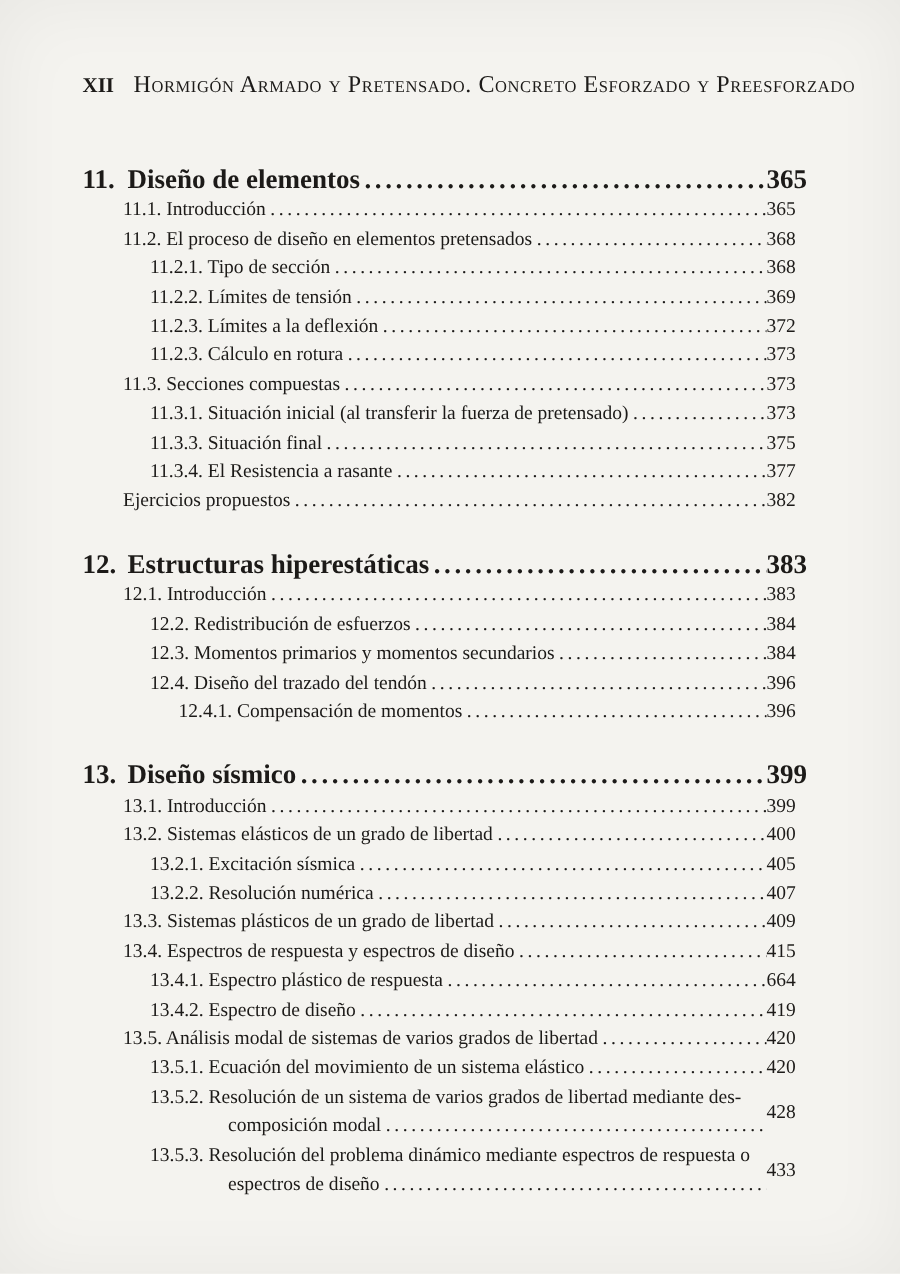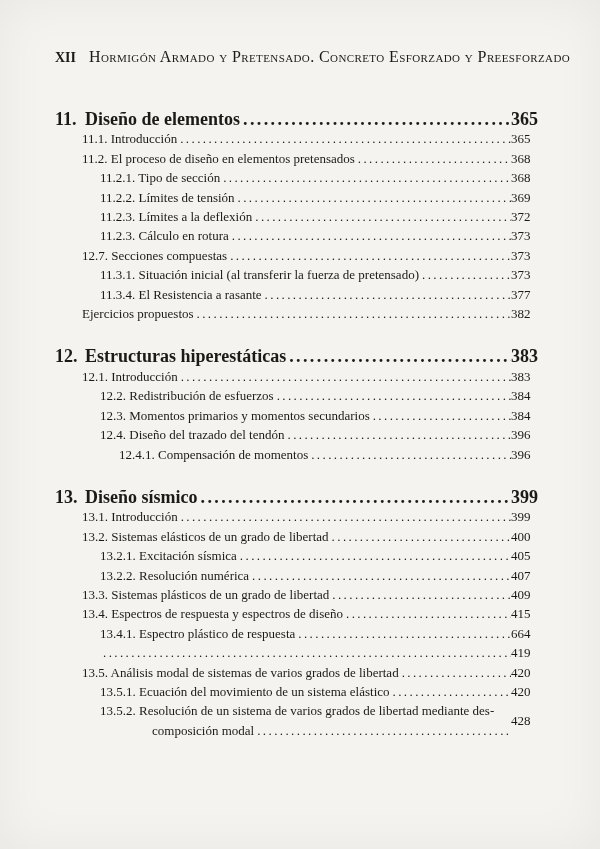--- a/index.html
+++ b/index.html
@@ -116,30 +116,37 @@
         </div>
         <div class="toc-entry lvl2">
           <div class="row">
             <span class="txt">11.2.3. Cálculo en rotura</span>
             <span class="dots"></span>
             <span class="page">373</span>
           </div>
         </div>
         <div class="toc-entry lvl1">
           <div class="row">
-            <span class="txt">12.7. Secciones compuestas</span>
+            <span class="txt">11.3. Secciones compuestas</span>
             <span class="dots"></span>
             <span class="page">373</span>
           </div>
         </div>
         <div class="toc-entry lvl2">
           <div class="row">
             <span class="txt">11.3.1. Situación inicial (al transferir la fuerza de pretensado)</span>
             <span class="dots"></span>
             <span class="page">373</span>
+          </div>
+        </div>
+        <div class="toc-entry lvl2">
+          <div class="row">
+            <span class="txt">11.3.3. Situación final</span>
+            <span class="dots"></span>
+            <span class="page">375</span>
           </div>
         </div>
         <div class="toc-entry lvl2">
           <div class="row">
             <span class="txt">11.3.4. El Resistencia a rasante</span>
             <span class="dots"></span>
             <span class="page">377</span>
           </div>
         </div>
         <div class="toc-entry lvl1">
@@ -248,20 +255,21 @@
         </div>
         <div class="toc-entry lvl2">
           <div class="row">
             <span class="txt">13.4.1. Espectro plástico de respuesta</span>
             <span class="dots"></span>
             <span class="page">664</span>
           </div>
         </div>
         <div class="toc-entry lvl2">
           <div class="row">
+            <span class="txt">13.4.2. Espectro de diseño</span>
             <span class="dots"></span>
             <span class="page">419</span>
           </div>
         </div>
         <div class="toc-entry lvl1">
           <div class="row">
             <span class="txt">13.5. Análisis modal de sistemas de varios grados de libertad</span>
             <span class="dots"></span>
             <span class="page">420</span>
           </div>
@@ -274,19 +282,31 @@
           </div>
         </div>
         <div class="toc-entry lvl2 two">
           <div class="row">
             <span class="txt">13.5.2. Resolución de un sistema de varios grados de libertad mediante des-</span>
             <span class="spacer"></span>
             <span class="page pg-mid">428</span>
           </div>
           <div class="row cont">
             <span class="txt">composición modal</span>
+            <span class="dots"></span>
+            <span class="pagepad"></span>
+          </div>
+        </div>
+        <div class="toc-entry lvl2 two">
+          <div class="row">
+            <span class="txt">13.5.3. Resolución del problema dinámico mediante espectros de respuesta o</span>
+            <span class="spacer"></span>
+            <span class="page pg-mid">433</span>
+          </div>
+          <div class="row cont">
+            <span class="txt">espectros de diseño</span>
             <span class="dots"></span>
             <span class="pagepad"></span>
           </div>
         </div>
       </div>
     </div>
 </div>
 
 </body></html>

